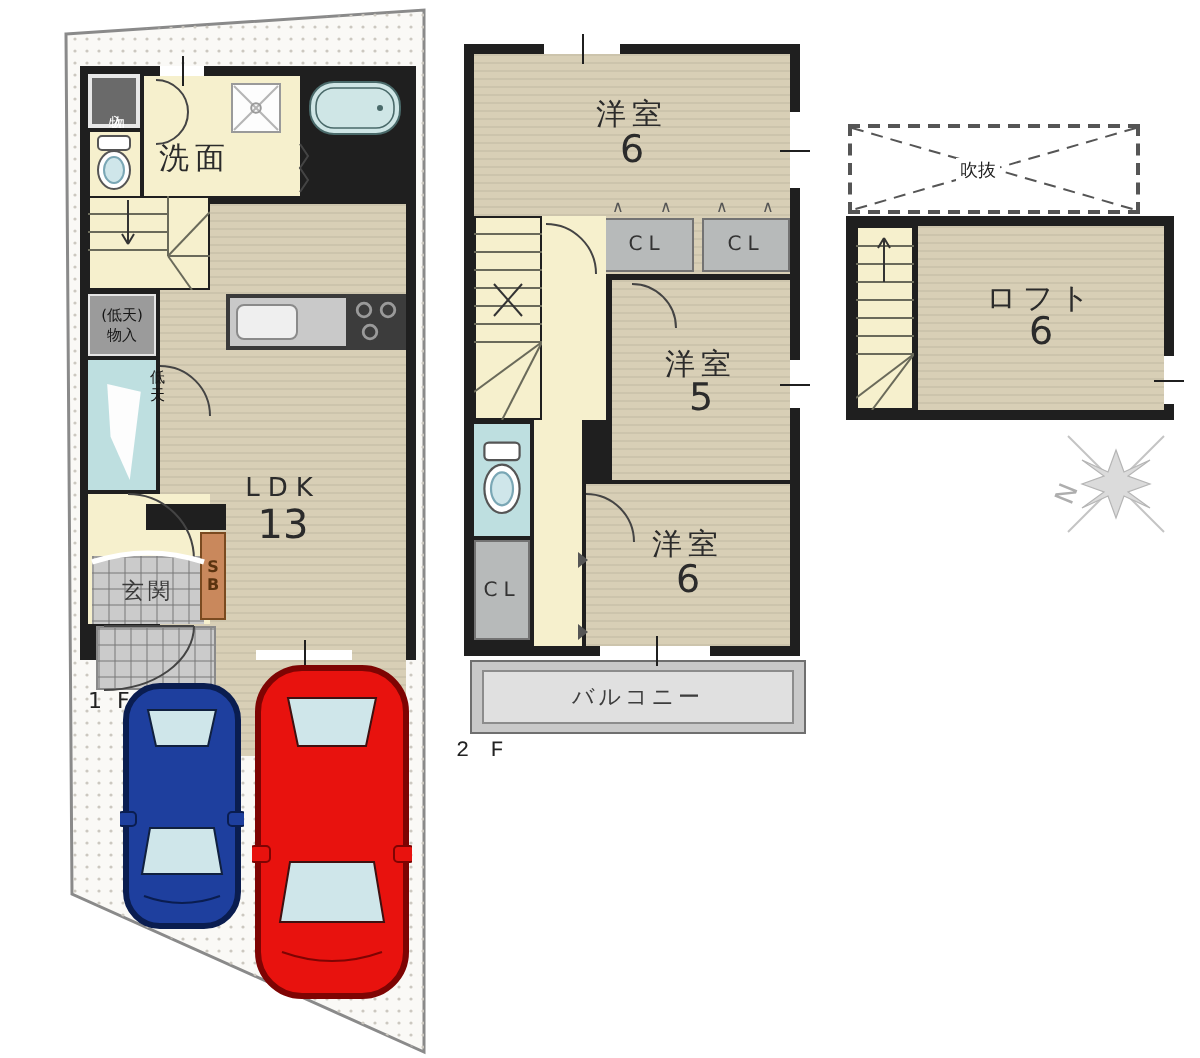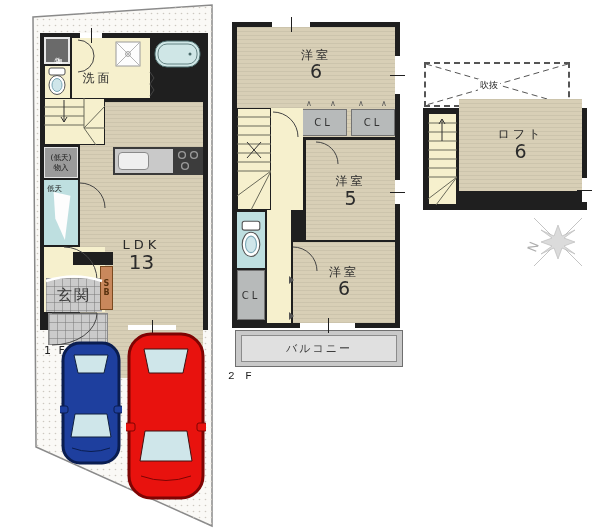--- a/index.html
+++ b/index.html
@@ -9,21 +9,21 @@
   
   .wallbox{background:#1f1f1f;}
   
   .room{position:absolute;box-sizing:border-box;display:flex;align-items:center;justify-content:center;flex-direction:column;}
   .beige{background:#d8cfb6;background-image:repeating-linear-gradient(180deg,rgba(0,0,0,0.055) 0 1px,transparent 1px 4px);}
   .cream{background:#f6f0cd;}
   .blue{background:#bedfe0;}
   .gray{background:#b7baba;border:1px solid #737373;}
   .tile{background:#cbcbcb;background-image:linear-gradient(rgba(120,120,120,.5) 1px,transparent 1px),linear-gradient(90deg,rgba(120,120,120,.5) 1px,transparent 1px);background-size:8px 8px;}
   
-  .rname{font-size:12px;color:#2b2b2b;letter-spacing:3px;line-height:1.1;white-space:nowrap;}
+  .rname{font-size:15px;color:#2b2b2b;letter-spacing:3px;line-height:1.1;white-space:nowrap;}
   .rnum{font-size:19px;color:#2b2b2b;line-height:1.05;}
   .ldk-name{font-size:13px;letter-spacing:4px;color:#2b2b2b;}
   .ldk-num{font-size:20px;color:#2b2b2b;line-height:1;}
   .cl-label{font-size:10px;color:#333;letter-spacing:3px;}
   .tinylabel{font-size:7.5px;color:#151515;line-height:1.25;text-align:left;}
   .vtext{writing-mode:vertical-rl;text-orientation:upright;}
   .floor-label{font-size:11px;color:#222;letter-spacing:2px;}
   .wseg{position:absolute;background:#1f1f1f;}
   
   .win-h{position:absolute;background:#fff;height:5px;}
@@ -31,21 +31,21 @@
   .win-v{position:absolute;background:#fff;width:5px;}
   .win-v::after{content:"";position:absolute;top:50%;left:-5px;right:-5px;height:1px;background:#1f1f1f;}
   .hanger{position:absolute;font-size:8px;color:#555;line-height:1;}
   .tri-r{position:absolute;width:0;height:0;border-top:4px solid transparent;border-bottom:4px solid transparent;border-left:5px solid #555;}
   .void-box{position:absolute;border:2px dashed #555;box-sizing:border-box;}
   .void-label{position:absolute;font-size:9px;color:#222;background:#fff;padding:0 2px;white-space:nowrap;}
   .balcony-outer{position:absolute;background:#c9c9c9;border:1px solid #6f6f6f;box-sizing:border-box;}
   .balcony-inner{position:absolute;left:5px;top:4px;right:5px;bottom:4px;background:#e0e0e0;border:1px solid #8c8c8c;
                  display:flex;align-items:center;justify-content:center;}
   .balcony-label{font-size:11px;color:#3d3d3d;letter-spacing:2px;}
-  .genkan-label{font-size:15px;color:#3a3a3a;letter-spacing:2px;}
+  .genkan-label{font-size:11px;color:#3a3a3a;letter-spacing:2px;}
   .sb{background:#c9885c;border:1px solid #7a4a20;color:#5a3310;font-size:8px;font-weight:bold;
       display:flex;align-items:center;justify-content:center;}
   .wedge{position:absolute;background:#fdfdfd;clip-path:polygon(15% 0,85% 8%,62% 100%,22% 55%);border:0;}
 </style>
 </head>
 <body>
 
 <div id="canvas">
 
   <svg class="abs" style="left:0;top:0;" width="600" height="529">
@@ -114,21 +114,21 @@
     <line x1="40" y1="30" x2="61" y2="30" stroke="#6a6a5a"></line>
     <line x1="40" y1="30" x2="52" y2="47" stroke="#6a6a5a"></line>
     <path d="M20,2 L20,24 M20,24 l-3,-5 M20,24 l3,-5" stroke="#333" fill="none"></path>
   </svg>
 
   <div class="room" style="left:44px;top:147px;width:34px;height:31px;background:#9b9b9b;border:1px solid #e5e5e5;">
     <span class="tinylabel">(低天)</span>
     <span class="tinylabel">物入</span>
   </div>
 
-  <div class="room blue" style="left:44px;top:180px;width:34px;height:65px;align-items:flex-start;justify-content:flex-start;">
+  <div class="room blue" style="left:44px;top:180px;width:34px;height:65px;align-items:flex-start;justify-content:flex-start;padding-left:28px;">
     <span class="tinylabel" style="margin:4px 0 0 3px;">低天</span>
   </div>
   <div class="wedge" style="left:50px;top:192px;width:24px;height:48px;"></div>
 
   <div class="room cream" style="left:44px;top:247px;width:61px;height:65px;"></div>
 
   <div class="wseg" style="left:73px;top:252px;width:40px;height:13px;"></div>
 
   <div class="room tile" style="left:46px;top:278px;width:56px;height:34px;">
     <span class="genkan-label">玄関</span>
@@ -234,21 +234,21 @@
     <line x1="0" y1="28" x2="29" y2="28" stroke="#6a6a5a"></line>
     <line x1="0" y1="37" x2="29" y2="37" stroke="#6a6a5a"></line>
     <line x1="0" y1="46" x2="29" y2="46" stroke="#6a6a5a"></line>
     <line x1="0" y1="55" x2="29" y2="55" stroke="#6a6a5a"></line>
     <line x1="0" y1="64" x2="29" y2="64" stroke="#6a6a5a"></line>
     <line x1="29" y1="64" x2="0" y2="86" stroke="#6a6a5a"></line>
     <line x1="29" y1="64" x2="8" y2="92" stroke="#6a6a5a"></line>
     <path d="M14,28 L14,6 M14,6 l-3,5 M14,6 l3,5" stroke="#333" fill="none"></path>
   </svg>
 
-  <div class="room beige" style="left:459px;top:99px;width:123px;height:92px;">
+  <div class="room beige" style="left:459px;top:113px;width:123px;height:92px;">
     <span class="rname">ロフト</span>
     <span class="rnum">6</span>
   </div>
   <div class="win-v" style="left:582px;top:178px;height:24px;"></div>
 
   <svg class="abs" style="left:0;top:0;" width="600" height="529">
     <g stroke="#444" fill="none" stroke-width="1">
       <path d="M78,40 a16,16 0 0 1 16,16"></path>
       <path d="M78,72 a16,16 0 0 0 16,-16"></path>
       <path d="M150,72 l4,6 l-4,6 l4,6 l-4,6"></path>

